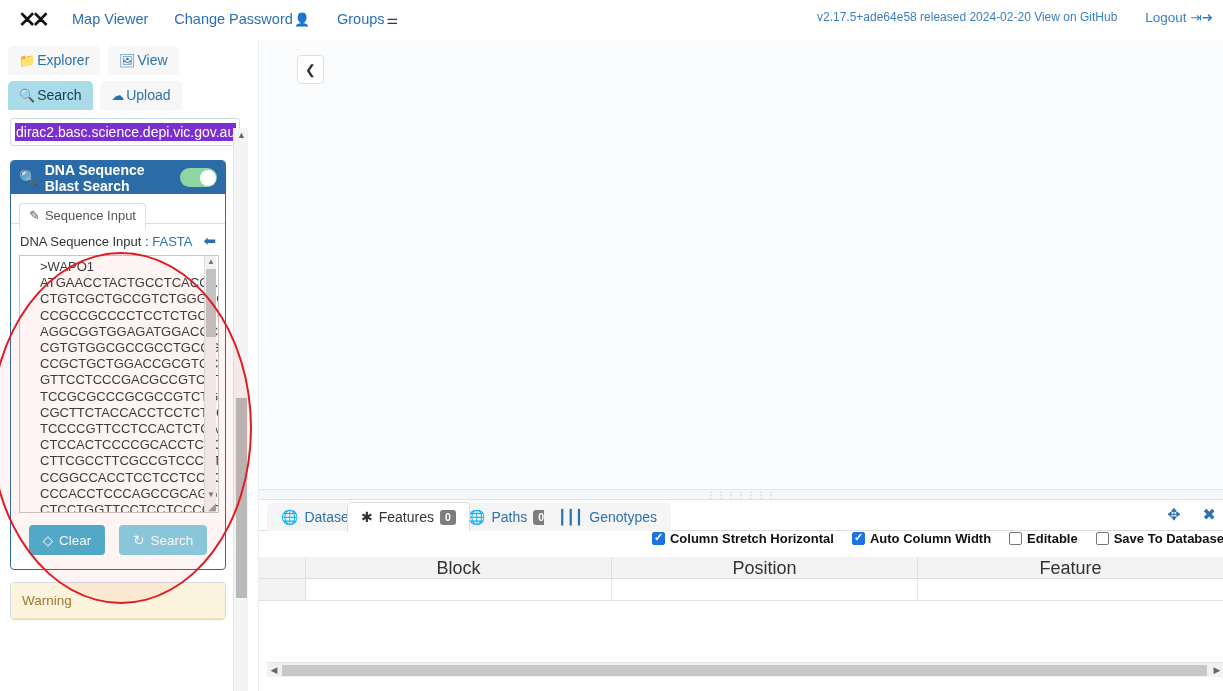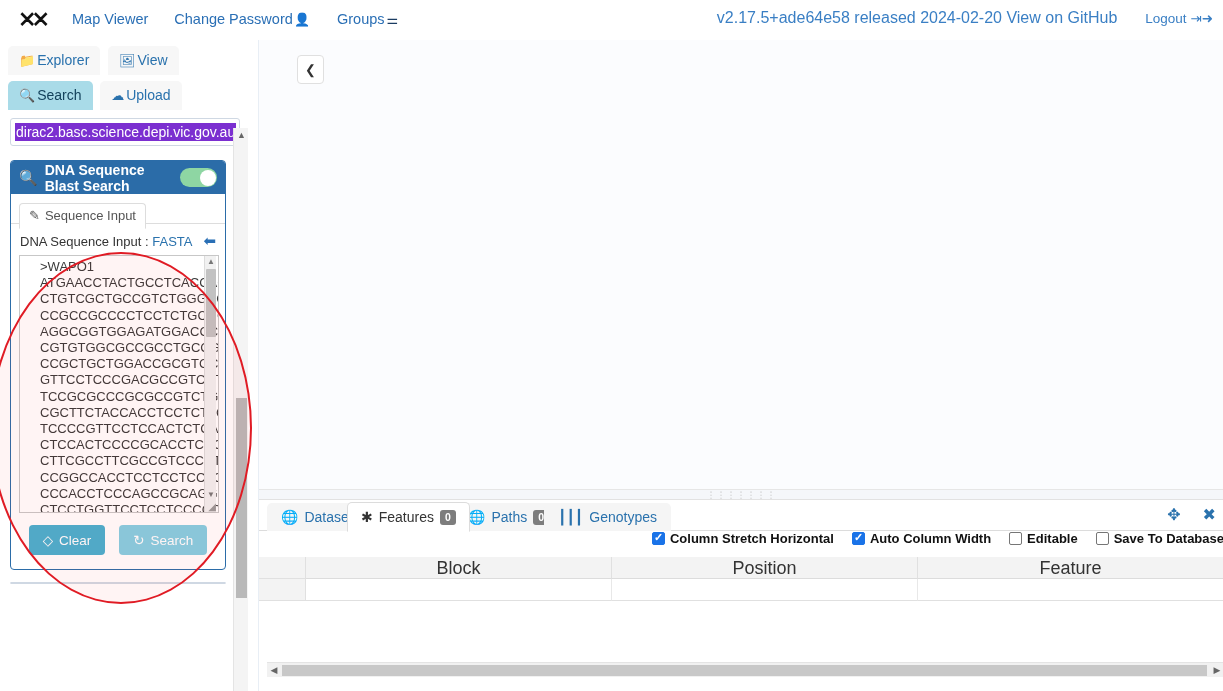--- a/index.html
+++ b/index.html
@@ -25,21 +25,21 @@
     font-size: 22px; line-height: 22px; color: #111; letter-spacing: -5px;
     font-weight: bold;
   }
   .nav-link {
     color: #2a6fb5; font-size: 14.5px; margin-right: 26px;
     text-decoration: none; white-space: nowrap; cursor: pointer;
   }
   .nav-link .gl { font-size: 13px; margin-left: 2px; color: #1b3c63; }
   #nav-left { display: flex; align-items: center; margin-left: 8px; }
   #nav-right { position: absolute; right: 10px; top: 9px; display: flex; align-items: center; }
-  #version-link { color: #3a7fc4; font-size: 16px; margin-right: 28px; cursor: pointer; }
+  #version-link { color: #3a7fc4; font-size: 12px; margin-right: 28px; cursor: pointer; }
   #logout-link { color: #3a7fc4; font-size: 13.5px; cursor: pointer; white-space: nowrap; }
 
   
   #sidebar {
     position: absolute; left: 0; top: 40px; width: 250px; height: 651px;
     background: #ffffff; overflow: hidden;
   }
   #panel-tabs { padding: 6px 8px 0 8px; }
   .ptab {
     display: inline-flex; align-items: center; gap: 2px;
@@ -355,20 +355,21 @@
           <span>Clear</span>
         </button>
         <button class="btn" id="search-btn">
           <span>↻</span>
           <span>Search</span>
         </button>
       </div>
     </div>
 
     <div id="warn-panel">
+      <div id="warn-head">Warning</div>
     </div>
   </div>
 
   <div id="side-scroll">
     <div class="sarrow" style="top:0">▲</div>
     <div class="sthumb"></div>
   </div>
 
   <div id="main">
 

